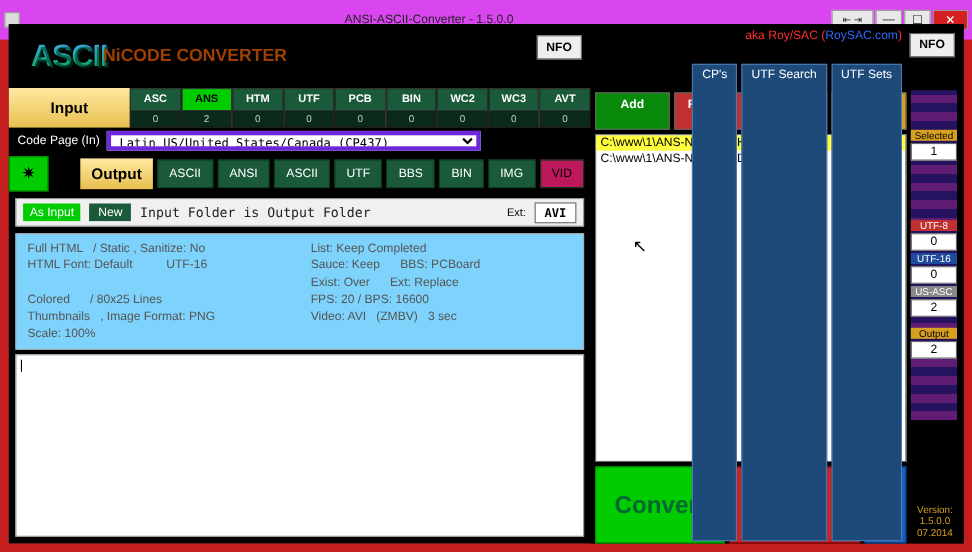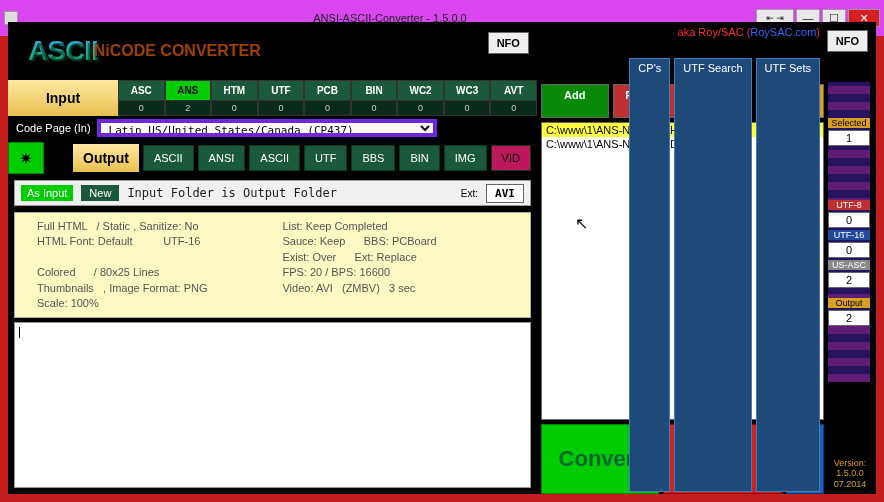--- a/index.html
+++ b/index.html
@@ -36,21 +36,21 @@
 .gearbtn { width: 36px; height: 32px; background: #0c0; border: 1px solid #080; display: flex; align-items: center; justify-content: center; cursor: pointer; font-size: 16px; }
 .outlbl { background: linear-gradient(180deg, #ffe8a0, #e8c050); font-weight: bold; padding: 6px 10px; font-size: 14px; margin-left: 25px; }
 .outbtn { background: #1a5a3a; color: #fff; border: 1px solid #0a3a1a; padding: 6px 10px; font-size: 11px; cursor: pointer; }
 .outbtn.active { background: #be185d; color: #000; }
 .asinputrow { display: flex; align-items: center; height: 26px; background: #f0f0f0; border: 1px solid #999; margin: 4px 6px; padding: 0 6px; gap: 8px; }
 .asinput { background: #0c0; color: #fff; padding: 2px 6px; font-size: 11px; cursor: pointer; }
 .newbtn { background: #1a5a3a; color: #fff; padding: 2px 8px; font-size: 11px; cursor: pointer; }
 .folderpath { flex: 1; font-family: monospace; font-size: 12px; color: #222; }
 .extlbl { font-size: 10px; }
 .extval { background: #fff; border: 1px solid #666; padding: 2px 8px; font-family: monospace; font-size: 11px; font-weight: bold; }
-.infobox { margin: 2px 6px; background: #fef9c3; border: 1px solid #aaa; padding: 6px 22px; font-family: monospace; font-size: 11px; color: #555; display: flex; gap: 20px; }
+.infobox { margin: 2px 6px; background: #7dd3fc; border: 1px solid #aaa; padding: 6px 10px; font-family: monospace; font-size: 11px; color: #555; display: flex; gap: 20px; }
 .infobox .col { flex: 1; line-height: 1.4; }
 .logbox { margin: 2px 6px 6px 6px; flex: 1; background: #fff; border: 1px solid #999; padding: 4px; font-family: monospace; font-size: 10px; color: #333; }
 .logbox .cursor { border-left: 1px solid #000; }
 .right { width: 360px; background: #000; display: flex; flex-direction: column; position: relative; }
 .rightdeco { position: absolute; right: 6px; top: 60px; width: 42px; height: 300px; background: repeating-linear-gradient(0deg, #a030c0 0, #a030c0 8px, #4020a0 8px, #4020a0 16px); opacity: 0.6; }
 .listops { display: flex; gap: 4px; padding: 4px 52px 4px 4px; margin-top: 58px; }
 .listop { flex: 1; color: #fff; padding: 4px 4px; font-size: 11px; font-weight: bold; border: 1px solid #666; cursor: pointer; text-align: center; }
 .listop.add { background: #0a8a0a; }
 .listop.remove { background: #c03030; }
 .listop.clear { background: #c03030; }

